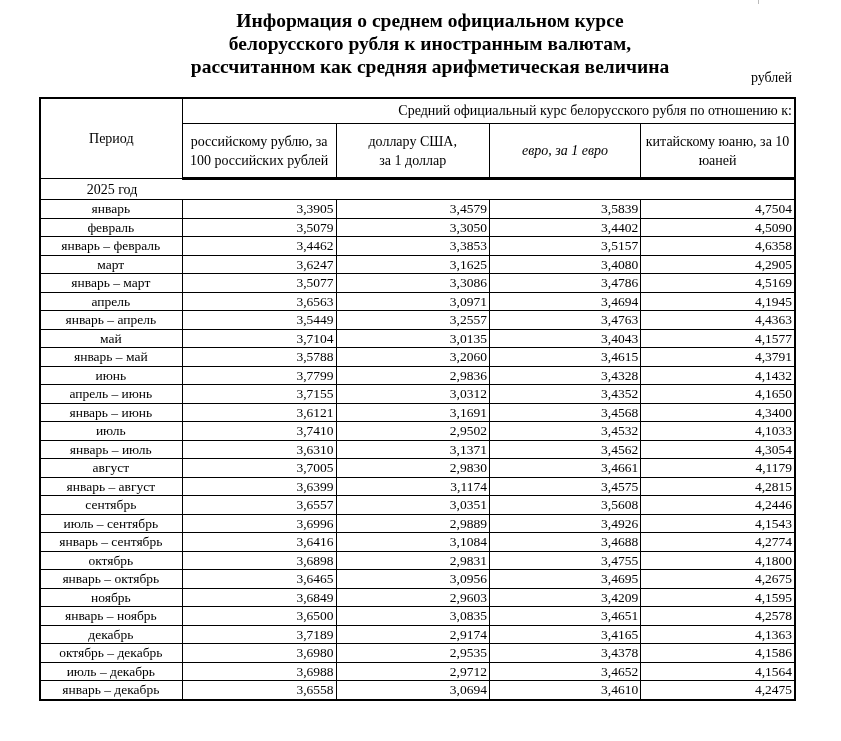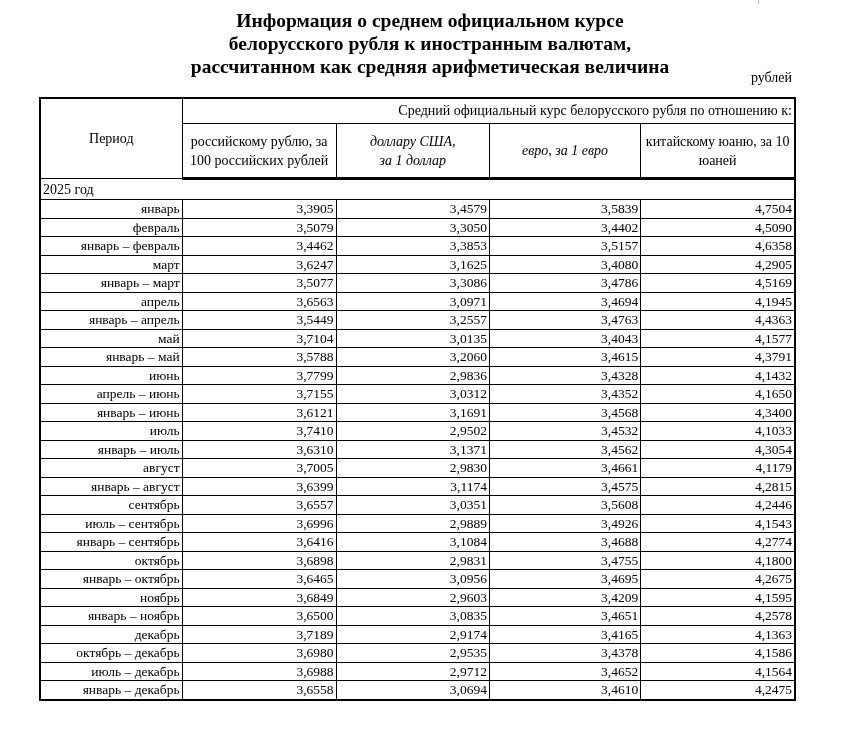--- a/index.html
+++ b/index.html
@@ -12,25 +12,25 @@
     .corner-mark { position: absolute; left: 758px; top: 0; width: 1px; height: 4px; background: #bbb; }
     table.rates { position: absolute; left: 39px; top: 97px; width: 757px;
       border-collapse: collapse; font-size: 13.5px; }
     table.rates td, table.rates th { border: 1.5px solid #000; padding: 0 2px; font-weight: normal; }
     table.rates { border: 2.5px solid #000; }
     .h-period { width: 138px; vertical-align: middle; font-size: 14px; }
     .h-group { height: 24px; text-align: right; font-size: 14px; }
     .h-col { height: 53px; text-align: center; line-height: 19px; font-size: 14px; }
     tr.header-bottom th { border-bottom: 3.5px solid #000; }
     .year-row td { height: 19px; font-weight: bold; font-size: 14px; padding-left: 0; }
-    .year-label { display: inline-block; width: 138px; }
+    .year-label { display: inline-block; width: 138px; text-align: center; }
     .data-row td { height: 17.5px; line-height: 17px; font-size: 13.5px; }
-    .data-row td.period { text-align: right; padding-left: 1px; }
+    .data-row td.period { text-align: center; padding-left: 1px; }
     .data-row td.val { text-align: right; padding-right: 2px; }
-    .c1 { width: 150px; font-family: Liberation Serif, serif; } .c2 { width: 150px; font-style: italic; } .c3 { width: 148px; font-style: italic; } .c4 { width: 150px; }
+    .c1 { width: 150px; font-family: Liberation Serif, serif; } .c2 { width: 150px; } .c3 { width: 148px; font-style: italic; } .c4 { width: 150px; }
   </style>
 </head>
 <body>
 
 <div class="corner-mark"></div>
 
 <div class="title">
   <div>Информация о среднем официальном курсе</div>
   <div>белорусского рубля к иностранным валютам,</div>
   <div>рассчитанном как средняя арифметическая величина</div>

